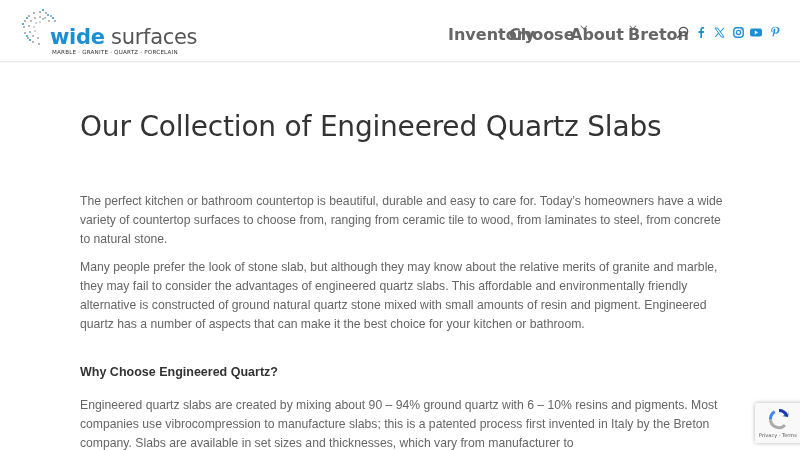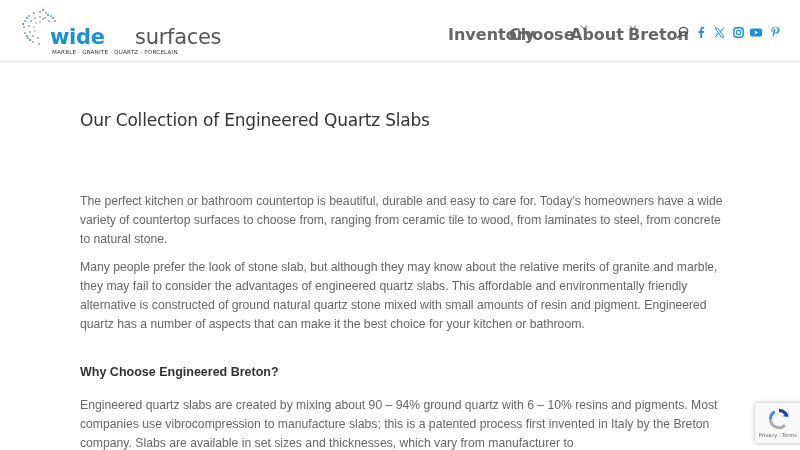--- a/index.html
+++ b/index.html
@@ -11,36 +11,36 @@
       background: #ffffff; border-bottom: 1px solid #ececec;
       box-shadow: 0 1px 0 rgba(0,0,0,0.03);
     }
     .logo { position: absolute; left: 20px; top: 8px; width: 160px; height: 48px; display: block; }
     .logo-burst { position: absolute; left: 0; top: 0; width: 40px; height: 40px; }
     .logo-word {
       position: absolute; left: 30px; top: 18px; font-size: 21px; letter-spacing: -0.3px;
       font-family: "DejaVu Sans", sans-serif; white-space: nowrap; line-height: 22px;
     }
     .logo-word .omni { color: #1a8fd6; font-weight: bold; }
-    .logo-word .surf { color: #555555; font-weight: normal; margin-left: 24px; }
+    .logo-word .surf { color: #555555; font-weight: normal; }
     .logo-tag {
       position: absolute; left: 32px; top: 41px; font-size: 5.6px; color: #333;
       letter-spacing: 0.2px; white-space: nowrap; font-family: "DejaVu Sans", sans-serif;
     }
     .nav-item {
       position: absolute; top: 25px; font-size: 16px; font-weight: bold; color: #666666;
       white-space: nowrap; font-family: "DejaVu Sans", sans-serif; cursor: pointer;
       display: flex; align-items: flex-start;
     }
     .chev { display: inline-block; margin-left: 5px; width: 5px; height: 5px;
       border-right: 1.3px solid #666; border-bottom: 1.3px solid #666; transform: rotate(45deg) translateY(-2px); }
 
     .icon { position: absolute; top: 25px; width: 14px; height: 14px; display: flex; align-items: center; justify-content: center; cursor: pointer; }
     .title {
-      position: absolute; left: 80px; top: 110px; font-size: 17px; color: #333333;
+      position: absolute; left: 80px; top: 110px; font-size: 28px; color: #333333;
       font-family: "DejaVu Sans", sans-serif; font-weight: normal; white-space: nowrap; letter-spacing: -0.2px;
     }
     .para {
       position: absolute; left: 80px; width: 645px; font-size: 12.2px; line-height: 19px;
       color: #666666; font-family: "Liberation Sans", sans-serif;
     }
     .subhead {
       position: absolute; left: 80px; top: 365px; font-size: 12.5px; font-weight: bold; color: #333333;
       font-family: "Liberation Sans", sans-serif;
     }
@@ -154,21 +154,21 @@
         <path d="M5.2 0.8C2.6 0.8 1.2 2.6 1.2 4.3c0 1 .4 1.8 1.1 2.1.1 0 .2 0 .2-.1l.2-.6c0-.1 0-.2-.1-.3-.3-.3-.4-.7-.4-1.2 0-1.6 1.2-2.9 3-2.9 1.6 0 2.5 1 2.5 2.3 0 1.7-.8 3.2-1.9 3.2-.6 0-1.1-.5-.9-1.1.2-.8.5-1.6.5-2.1 0-.5-.3-.9-.8-.9-.6 0-1.2.7-1.2 1.6 0 .6.2 1 .2 1l-.8 3.4c-.2 1 0 2.3 0 2.4h.1c.1-.1 1-1.2 1.2-2.3l.5-1.8c.2.4.9.8 1.5.8 2 0 3.4-1.9 3.4-4.3C9.6 2.5 7.8.8 5.2.8z" fill="#1a8fd6"></path>
       </svg>
   </span>
 </header>
 
 <main>
   <h1 class="title">Our Collection of Engineered Quartz Slabs</h1>
 
   <p class="para" style="top:192px;">The perfect kitchen or bathroom countertop is beautiful, durable and easy to care for. Today’s homeowners have a wide variety of countertop surfaces to choose from, ranging from ceramic tile to wood, from laminates to steel, from concrete to natural stone.</p>
   <p class="para" style="top:258px;">Many people prefer the look of stone slab, but although they may know about the relative merits of granite and marble, they may fail to consider the advantages of engineered quartz slabs. This affordable and environmentally friendly alternative is constructed of ground natural quartz stone mixed with small amounts of resin and pigment. Engineered quartz has a number of aspects that can make it the best choice for your kitchen or bathroom.</p>
-  <h4 class="subhead">Why Choose Engineered Breton?</h4>
+  <h4 class="subhead">Why Choose Engineered Quartz?</h4>
   <p class="para" style="top:396px;">Engineered quartz slabs are created by mixing about 90 – 94% ground quartz with 6 – 10% resins and pigments. Most companies use vibrocompression to manufacture slabs; this is a patented process first invented in Italy by the Breton company. Slabs are available in set sizes and thicknesses, which vary from manufacturer to</p>
 </main>
 
 <div class="recaptcha">
   <svg style="position:absolute; left:12px; top:4px;" width="24" height="24" viewBox="0 0 24 24">
     <path d="M12 2a10 10 0 0 1 9 5.5l-3 1.5A7 7 0 0 0 12 5z" fill="#1c3aa9"></path>
     <path d="M21 7.5 22 3l-1 7-6-1z" fill="#1c3aa9"></path>
     <path d="M2 12a10 10 0 0 1 5-8.7L8.5 6A7 7 0 0 0 5 12z" fill="#4285f4"></path>
     <path d="M5 12a7 7 0 0 0 12 5l2 2.3A10 10 0 0 1 2 12z" fill="#ababab"></path>
   </svg>

